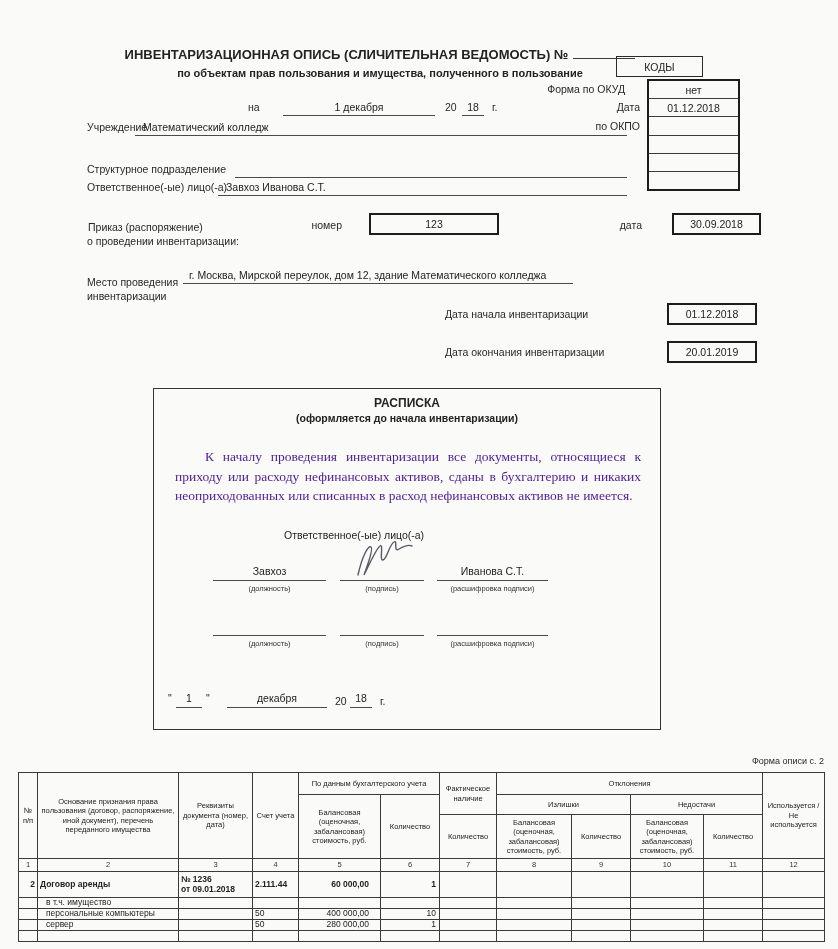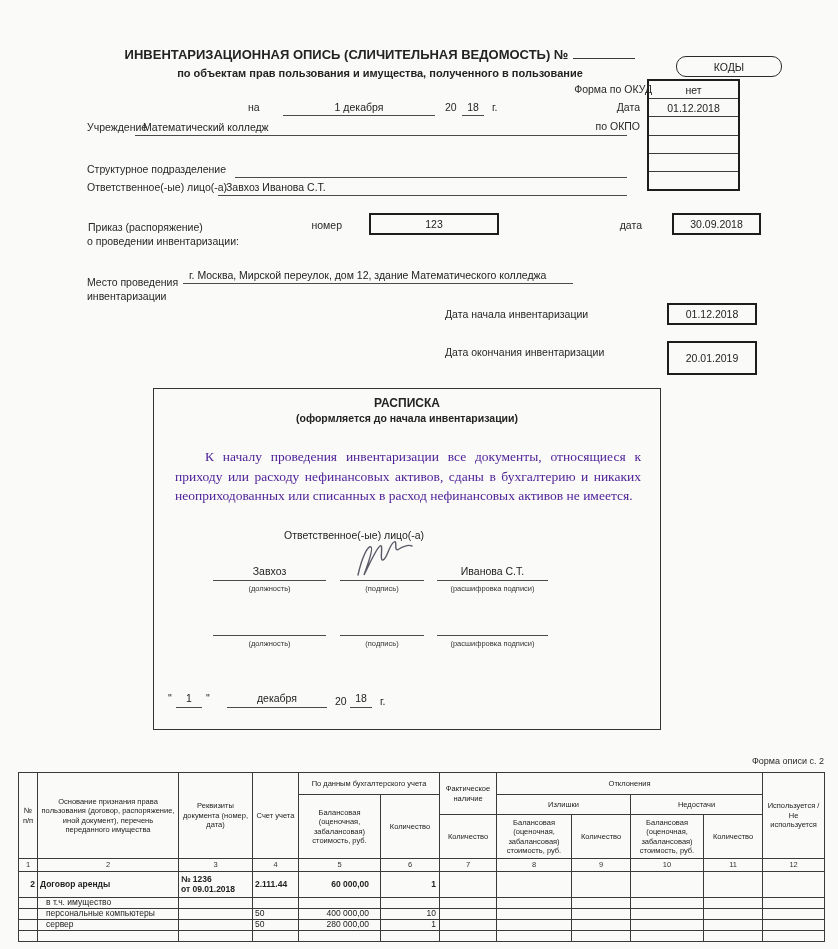--- a/index.html
+++ b/index.html
@@ -84,30 +84,30 @@
   table.inv tbody td.col6 { text-align:right; padding-right:3px; }
 </style>
 </head>
 <body>
 
 <div class="page">
 
   <div class="abs b ctr" style="left:40px; top:47px; width:680px; font-size:13px;"><span>ИНВЕНТАРИЗАЦИОННАЯ ОПИСЬ (СЛИЧИТЕЛЬНАЯ ВЕДОМОСТЬ) №</span><span class="title-u"></span></div>
   <div class="abs b ctr" style="left:80px; top:67px; width:600px; font-size:11px;">по объектам прав пользования и имущества, полученного в пользование</div>
 
-  <div class="thinbox" style="left:676px; top:56px; width:106px; height:21px;border-radius:10px;">КОДЫ</div>
+  <div class="thinbox" style="left:616px; top:56px; width:87px; height:21px;">КОДЫ</div>
   <div class="codes-grid">
     <div class="codes-row">нет</div>
     <div class="codes-row">01.12.2018</div>
     <div class="codes-row"></div>
     <div class="codes-row"></div>
     <div class="codes-row"></div>
     <div class="codes-row"></div>
   </div>
-  <div class="lbl rgt" style="left:512px; top:83px; width:140px;">Форма по ОКУД</div>
+  <div class="lbl rgt" style="left:485px; top:83px; width:140px;">Форма по ОКУД</div>
   <div class="lbl rgt" style="left:500px; top:101px; width:140px;">Дата</div>
   <div class="lbl rgt" style="left:500px; top:120px; width:140px;">по ОКПО</div>
 
   <div class="lbl" style="left:248px; top:101px;">на</div>
   <div class="field" style="left:283px; top:101px; width:152px;">1 декабря</div>
   <div class="lbl" style="left:445px; top:101px;">20</div>
   <div class="field" style="left:462px; top:101px; width:22px;">18</div>
   <div class="lbl" style="left:492px; top:101px;">г.</div>
 
   <div class="lbl" style="left:87px; top:121px;">Учреждение</div>
@@ -126,21 +126,21 @@
   <div class="lbl rgt" style="left:592px; top:219px; width:50px;">дата</div>
   <div class="vbox" style="left:652px; top:213px; width:89px; height:22px;">30.09.2018</div>
 
   <div class="lbl" style="left:87px; top:276px;">Место проведения</div>
   <div class="lbl" style="left:87px; top:290px;">инвентаризации</div>
   <div class="field left" style="left:183px; top:269px; width:390px; padding-left:6px;">г. Москва, Мирской переулок, дом 12, здание Математического колледжа</div>
 
   <div class="lbl" style="left:445px; top:308px;">Дата начала инвентаризации</div>
   <div class="vbox" style="left:647px; top:303px; width:90px; height:22px;">01.12.2018</div>
   <div class="lbl" style="left:445px; top:346px;">Дата окончания инвентаризации</div>
-  <div class="vbox" style="left:647px; top:341px; width:90px; height:34px;">20.01.2019</div>
+  <div class="vbox" style="left:647px; top:341px; width:90px; height:22px;">20.01.2019</div>
 
   <div class="receipt">
     <div class="r-title">РАСПИСКА</div>
     <div class="r-sub">(оформляется до начала инвентаризации)</div>
     <div class="r-par">К началу проведения инвентаризации все документы, относящиеся к приходу или расходу нефинансовых активов, сданы в бухгалтерию и никаких неоприходованных или списанных в расход нефинансовых активов не имеется.</div>
     <div class="r-person">Ответственное(-ые) лицо(-а)</div>
 
     <div class="sigline" style="left:59px; top:176px; width:113px;">Завхоз</div>
     <div class="sigline" style="left:186px; top:176px; width:84px;"></div>
     <svg class="sig-svg" width="64" height="42" viewBox="0 0 64 42">

